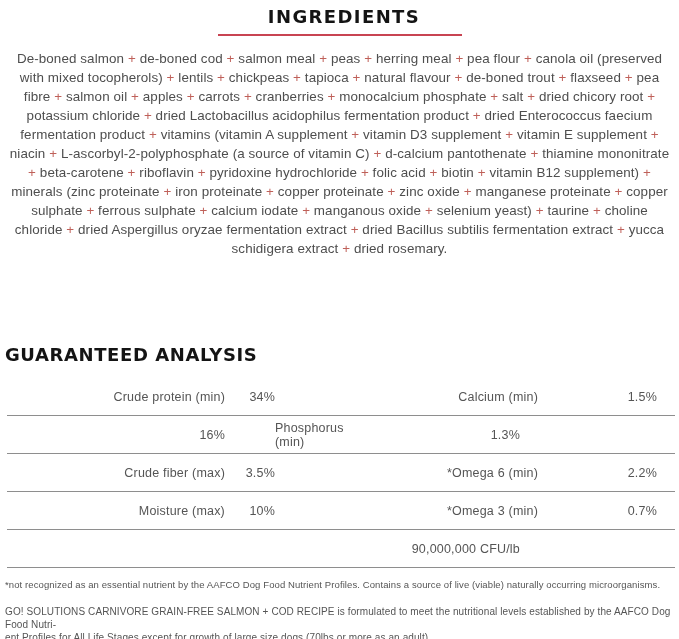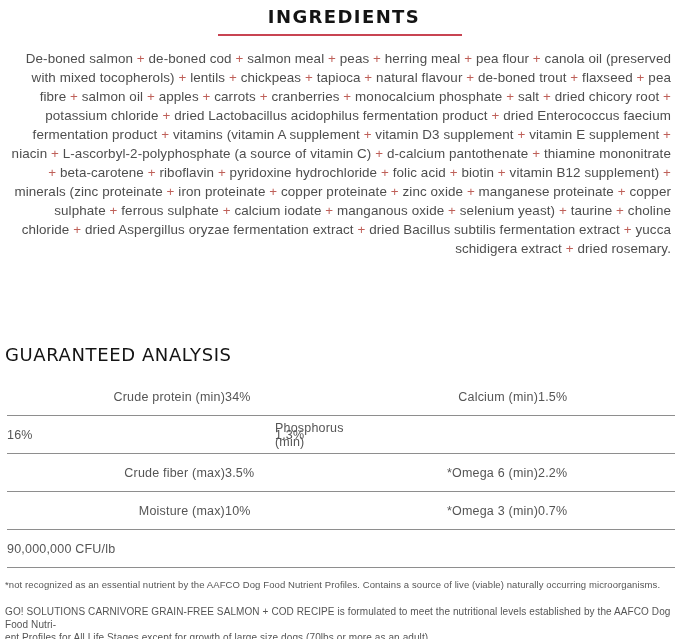--- a/index.html
+++ b/index.html
@@ -28,33 +28,33 @@
     width: 244px;
     height: 2px;
     background: #c84452;
     margin: 6px auto 0 auto;
   }
 
   
   .ing-text {
     margin: 13px auto 0 auto;
     width: 663px;
-    text-align: right;
+    text-align: center;
     font-size: 13.4px;
     line-height: 19px;
     color: #4e4e4e;
     letter-spacing: 0.1px;
   }
   .plus { color: #bf6059; }
 
   
   .ga-title {
     font-family: "DejaVu Sans", sans-serif;
     font-size: 18px;
-    font-weight: normal;
+    font-weight: bold;
     letter-spacing: 0.6px;
     color: #141414;
     margin: 86px 0 0 0;
     padding-left: 5px;
     line-height: 22px;
   }
 
   .ga-table { margin-top: 12px; }
   .ga-row {
     display: grid;
@@ -63,21 +63,21 @@
     height: 37px;
     margin: 0 4px 0 7px;
     border-bottom: 1px solid #8e8e8e;
     font-size: 12.5px;
     color: #555555;
     letter-spacing: 0.2px;
   }
   .ga-row.full { grid-template-columns: 531px 1fr; }
   .ga-label { text-align: right; }
   .ga-label.right { padding-left: 50px; }
-  .ga-value { text-align: left; }
+  .ga-value { text-align: right; }
   .ga-value.right { padding-right: 18px; }
 
   
   .footnote {
     margin: 11px 0 0 0;
     padding: 0 4px 0 5px;
     font-size: 9.5px;
     color: #555555;
     letter-spacing: 0.1px;
   }

